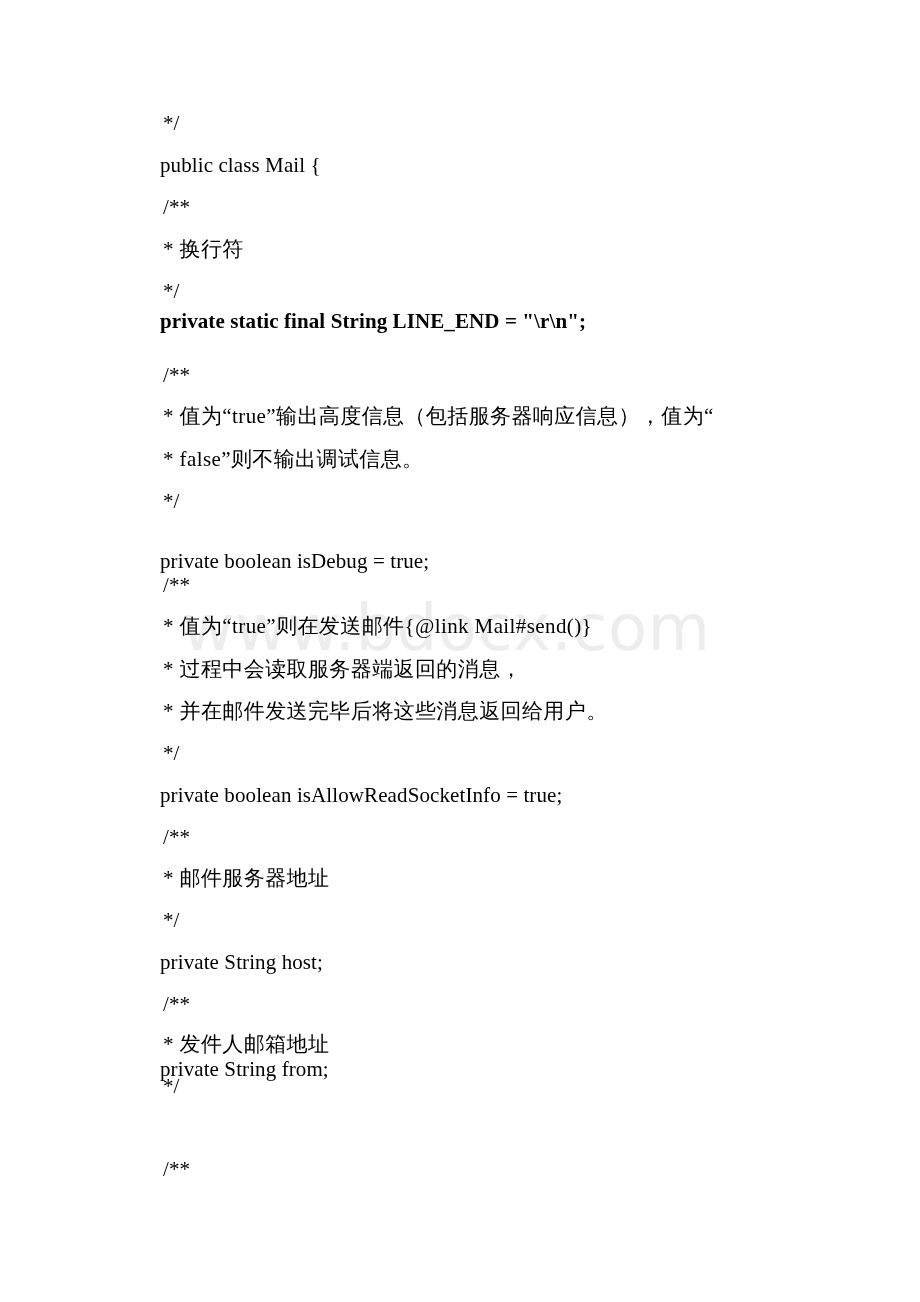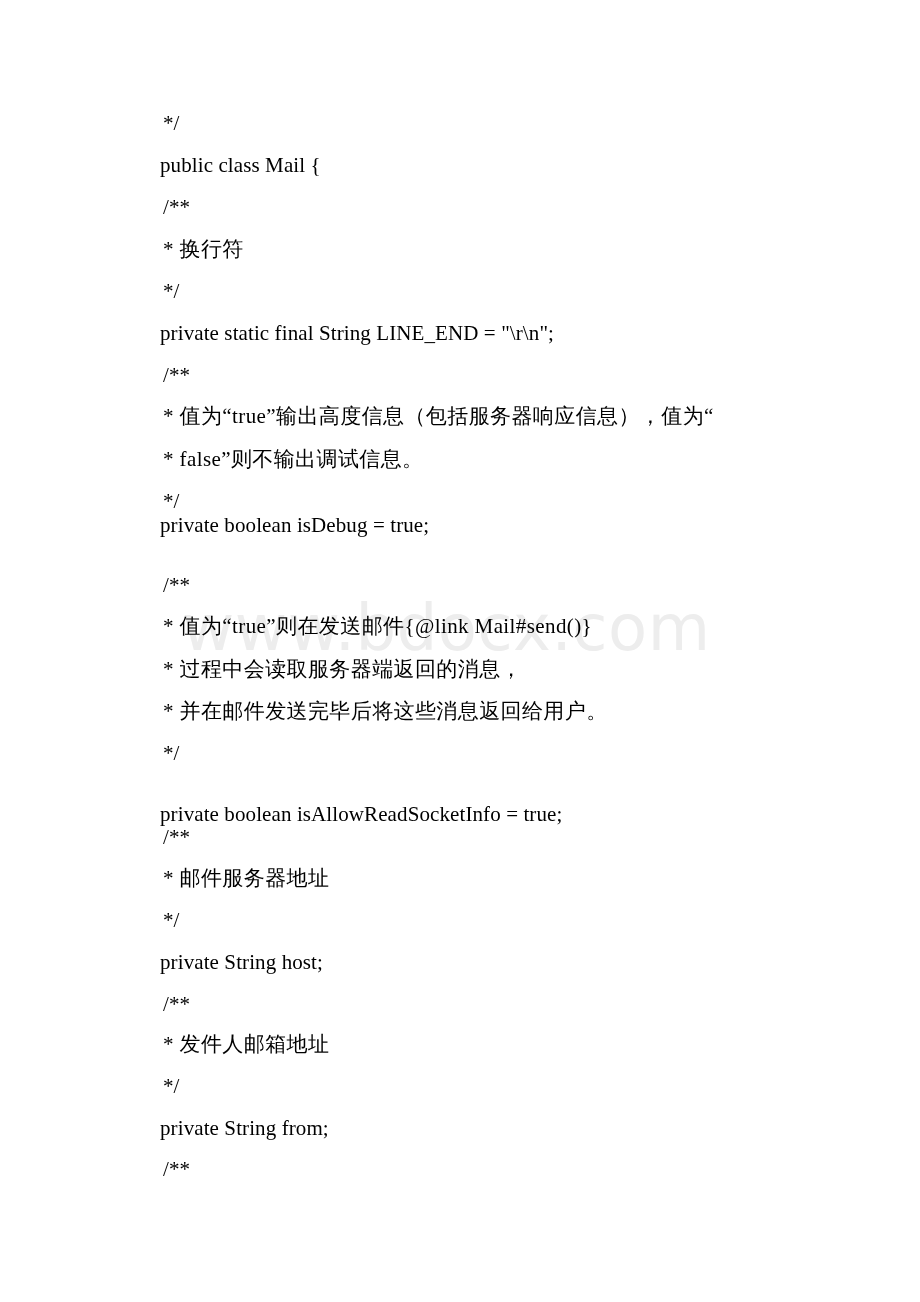--- a/index.html
+++ b/index.html
@@ -66,36 +66,36 @@
 <div id="page" style="background: rgb(255, 255, 255); color: rgb(0, 0, 0);">
 
   <div id="watermark" style="color: rgb(237, 237, 237);">www.bdocx.com</div>
 
   <div id="text-body">
       <div class="line comment" style="top: 110px;">*/</div>
       <div class="line" style="top: 152px; text-align: center;">public class Mail {</div>
       <div class="line comment" style="top: 194px;">/**</div>
       <div class="line comment cjk" style="top: 236px;">* 换行符</div>
       <div class="line comment" style="top: 278px;">*/</div>
-      <div class="line" style="top: 320px;">private static final String LINE_END = "\r\n";</div>
+      <div class="line" style="top: 308px; font-weight: bold;">private static final String LINE_END = "\r\n";</div>
       <div class="line comment" style="top: 362px;">/**</div>
       <div class="line comment cjk" style="top: 403px;">* 值为“true”输出高度信息（包括服务器响应信息），值为“</div>
       <div class="line comment cjk" style="top: 446px; text-align: center;">* false”则不输出调试信息。</div>
       <div class="line comment" style="top: 488px;">*/</div>
-      <div class="line" style="top: 512px;">private boolean isDebug = true;</div>
+      <div class="line" style="top: 548px;">private boolean isDebug = true;</div>
       <div class="line comment" style="top: 572px;">/**</div>
       <div class="line comment cjk" style="top: 613px;">* 值为“true”则在发送邮件{@link Mail#send()}</div>
       <div class="line comment cjk" style="top: 656px;">* 过程中会读取服务器端返回的消息，</div>
       <div class="line comment cjk" style="top: 698px;">* 并在邮件发送完毕后将这些消息返回给用户。</div>
       <div class="line comment" style="top: 740px;">*/</div>
-      <div class="line" style="top: 782px; margin-top: 19px;">private boolean isAllowReadSocketInfo = true;</div>
+      <div class="line" style="top: 782px;">private boolean isAllowReadSocketInfo = true;</div>
       <div class="line comment" style="top: 824px;">/**</div>
       <div class="line comment cjk" style="top: 865px;">* 邮件服务器地址</div>
       <div class="line comment" style="top: 907px;">*/</div>
       <div class="line" style="top: 949px;">private String host;</div>
       <div class="line comment" style="top: 991px;">/**</div>
       <div class="line comment cjk" style="top: 1031px; text-align: right;">* 发件人邮箱地址</div>
       <div class="line comment" style="top: 1073px;">*/</div>
-      <div class="line" style="top: 1115px; text-align: center;">private String from;</div>
+      <div class="line" style="top: 1056px; text-align: center;">private String from;</div>
       <div class="line comment" style="top: 1156px;">/**</div>
     </div>
 
 </div>
 
 </body></html>

